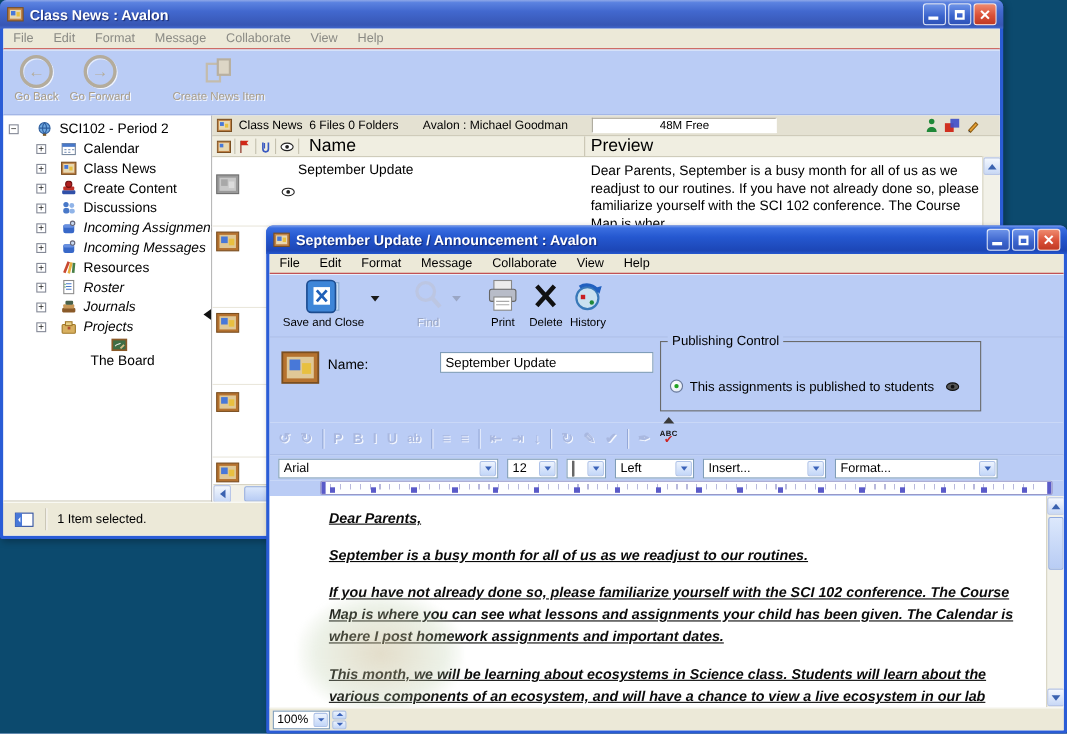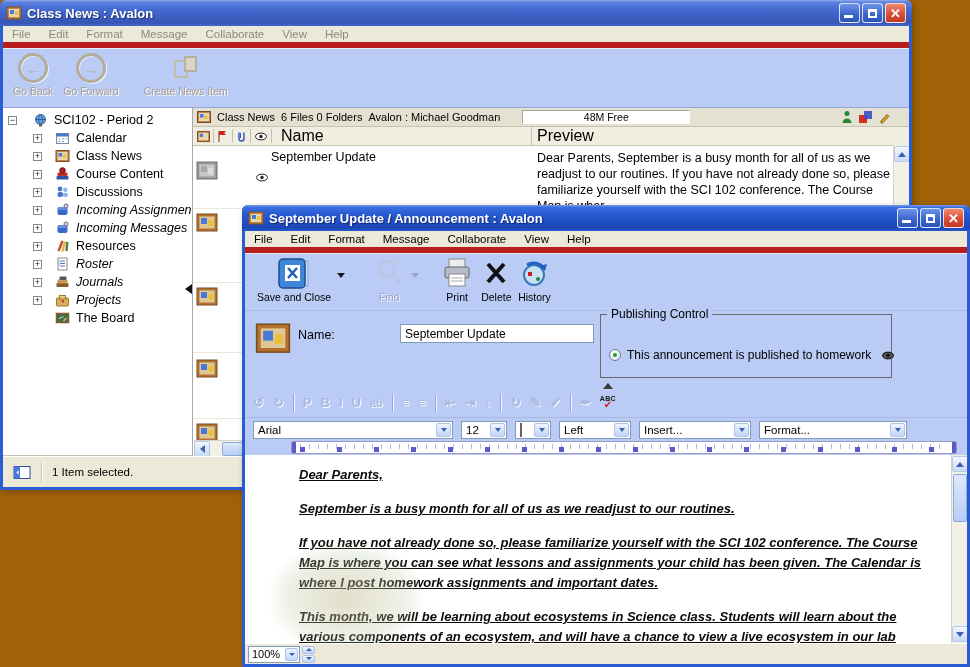--- a/index.html
+++ b/index.html
@@ -1,19 +1,19 @@
 <!DOCTYPE html>
 <html><head>
 <meta charset="utf-8">
 <style>
   * { box-sizing: border-box; }
   html,body { margin:0; padding:0; }
   .stage {
     position:relative; width:970px; height:667px; overflow:hidden;
-    background:#a16207; font-family:"Liberation Sans", sans-serif;
+    background:#0c4a6e; font-family:"Liberation Sans", sans-serif;
   }
   
   .window {
     position:absolute; display:flex; flex-direction:column;
     background:#2A5CD6; border-radius:6px 6px 2px 2px;
     box-shadow:2px 2px 6px rgba(0,0,0,.25);
   }
   .titlebar {
     height:26px; flex:0 0 26px; display:flex; align-items:center; padding:0 6px;
     border-radius:6px 6px 0 0;
@@ -28,22 +28,22 @@
   .wbtn {
     width:21px; height:20px; border-radius:3px; border:1px solid rgba(255,255,255,.8);
     background:linear-gradient(180deg,#6D93E8,#3A63CC 60%,#2E53B8);
     display:flex; align-items:center; justify-content:center; position:relative; cursor:pointer;
   }
   .wbtn.close { background:linear-gradient(180deg,#EE8A6E,#DA5038 55%,#C03A24); }
   .glyph-min { position:absolute; left:4px; bottom:4px; width:9px; height:3px; background:#fff; }
   .glyph-max { width:9px; height:9px; border:2px solid #fff; border-top-width:3px; }
   .glyph-x  { color:#fff; font-weight:bold; font-size:13px; line-height:1; }
   .win-body { flex:1; margin:0 3px 3px; display:flex; flex-direction:column; background:#fff; overflow:hidden; min-height:0; }
-  .menubar { flex:0 0 19px; background:#ECE9D8; border-bottom:6px solid #b91c1c;
-    display:flex; align-items:flex-end; font-size:11.5px; }
+  .menubar { flex:0 0 19px; background:#ECE9D8; border-bottom:1px solid #b91c1c;
+    display:flex; align-items:center; font-size:11.5px; }
   .menubar span { padding:2px 9px; cursor:default; }
   .menubar.gray span { color:#8A8A84; }
   
   #backwin { left:0; top:0; width:912px; height:490px; }
   .bw-toolbar {
     flex:0 0 60px; background:#BACCF5; border-top:1px solid #E6EEFC; border-bottom:1px solid #93A8DC;
     display:flex; align-items:flex-start; padding:4px 0 0 10px; gap:10px;
   }
   .bw-tbtn { display:flex; flex-direction:column; align-items:center; width:auto; }
   .bw-tbtn .lbl { font-size:10.5px; color:#AA9F8B; text-shadow:1px 1px 0 rgba(255,255,255,.9); margin-top:2px; white-space:nowrap; }
@@ -52,21 +52,21 @@
     box-shadow:1px 1px 0 rgba(255,255,255,.8), inset 1px 1px 0 rgba(255,255,255,.6); }
   .bw-content { flex:1; display:flex; min-height:0; background:#fff; }
   .tree { flex:0 0 190px; border-right:1px solid #A8A8A8; position:relative; overflow:hidden; padding-top:3px; }
   .trow { height:18px; display:flex; align-items:center; font-size:12.5px; white-space:nowrap; cursor:default; }
   .trow .exp { width:9px; height:9px; flex:0 0 9px; border:1px solid #848996; background:#fff;
     font-size:9px; line-height:7px; text-align:center; color:#222; }
   .trow.root { padding-left:5px; }
   .trow.root .exp { margin-right:16px; }
   .trow.child { padding-left:30px; }
   .trow.child .exp { margin-right:13px; }
-  .trow.noexp { padding-left:52px; }
+  .trow.noexp { padding-left:28px;flex-direction:column; }
   .ticon { width:15px; height:14px; flex:0 0 15px; margin-right:6px; }
   .trow .tl.it { font-style:italic; }
   .tree-collapse { position:absolute; right:0; top:176px; width:0; height:0;
     border-top:5px solid transparent; border-bottom:5px solid transparent; border-right:7px solid #111; }
   .list { flex:1; display:flex; flex-direction:column; min-width:0; position:relative; }
   .list-summary { flex:0 0 19px; background:#E4E1D2; border-bottom:1px solid #C6C2B0;
     display:flex; align-items:center; font-size:11px; padding:0 4px; gap:6px; white-space:nowrap; }
   .free-box { width:168px; height:14px; background:#fff; border:1px solid #A8A496;
     border-right-color:#fff; border-bottom-color:#fff; font-size:10.5px; text-align:center; line-height:12px; margin-left:16px; }
   .sum-icons { margin-left:auto; display:flex; gap:5px; align-items:center; padding-right:14px; }
@@ -203,21 +203,21 @@
       </div>
       <div class="bw-toolbar">
         <div class="bw-tbtn">
           <div class="circle-ico">←</div>
           <span class="lbl">Go Back</span>
         </div>
         <div class="bw-tbtn">
           <div class="circle-ico">→</div>
           <span class="lbl">Go Forward</span>
         </div>
-        <div class="bw-tbtn" style="margin-left:15px">
+        <div class="bw-tbtn" style="margin-left:28px">
           <svg width="30" height="30" viewBox="0 0 30 30">
               <rect x="4" y="8" width="12" height="16" fill="none" stroke="#C4BCAC" stroke-width="2"></rect>
               <rect x="14" y="4" width="11" height="14" fill="#DDD6C6" stroke="#B8B0A0" stroke-width="2"></rect>
             </svg>
           <span class="lbl">Create News Item</span>
         </div>
       </div>
       <div class="bw-content">
 
         <div class="tree">
@@ -249,21 +249,21 @@
               </svg>
             <span class="tl">Class News</span>
           </div>
           <div class="trow child">
             <span class="exp">+</span>
             <svg class="ticon" viewBox="0 0 14 14">
                 <rect x="1" y="9" width="12" height="3.5" rx="1" fill="#3050A8"></rect>
                 <rect x="2" y="5.5" width="10" height="3.5" rx="1" fill="#C03028"></rect>
                 <circle cx="7" cy="3.5" r="2.8" fill="#B02020" stroke="#701010"></circle>
               </svg>
-            <span class="tl">Course Content</span>
+            <span class="tl">Create Content</span>
           </div>
           <div class="trow child">
             <span class="exp">+</span>
             <svg class="ticon" viewBox="0 0 14 14">
                 <circle cx="4.5" cy="4" r="2.4" fill="#4878C8"></circle>
                 <circle cx="9.8" cy="4.8" r="2.2" fill="#90B4E8"></circle>
                 <rect x="2" y="7" width="5.5" height="5" rx="2" fill="#4878C8"></rect>
                 <rect x="7.5" y="7.8" width="5" height="4.2" rx="2" fill="#90B4E8"></rect>
               </svg>
             <span class="tl">Discussions</span>
@@ -336,21 +336,21 @@
         <div class="list">
           <div class="list-summary">
             <svg width="14" height="14" viewBox="0 0 14 14">
                 <rect x="0.5" y="1.5" width="13" height="11" fill="#C08448" stroke="#7A4E20"></rect>
                 <rect x="2" y="3" width="10" height="8" fill="#E8D8B0"></rect>
                 <rect x="3" y="4" width="3.5" height="3.5" fill="#4878D8"></rect>
                 <rect x="7.5" y="5.5" width="3" height="3.5" fill="#E8C040"></rect>
               </svg>
             <span>Class News</span>
             <span>6 Files 0 Folders</span>
-            <span style="">Avalon : Michael Goodman</span>
+            <span style="margin-left:16px">Avalon : Michael Goodman</span>
             <span class="free-box">48M Free</span>
             <span class="sum-icons">
               <svg width="12" height="14" viewBox="0 0 12 14">
                   <circle cx="6" cy="3.5" r="2.5" fill="#208838"></circle>
                   <path d="M1.5 13c0-3 2-4.5 4.5-4.5S10.5 10 10.5 13z" fill="#208838"></path>
                 </svg>
               <svg width="15" height="14" viewBox="0 0 15 14">
                   <rect x="1" y="5" width="8" height="8" fill="#D03020"></rect>
                   <rect x="6" y="1" width="8" height="8" fill="#4050C8" opacity="0.92"></rect>
                 </svg>
@@ -537,21 +537,21 @@
             <rect x="3.5" y="4.5" width="15" height="12" fill="#E0C896"></rect>
             <rect x="5" y="6" width="6" height="6" fill="#4878D8"></rect>
             <rect x="12" y="8" width="5" height="6" fill="#E8C040"></rect>
           </svg>
         <span class="name-label">Name:</span>
         <input class="name-input" type="text" value="September Update" style="">
         <div class="pubctl">
           <span class="legend">Publishing Control</span>
           <div class="radio-row" style="top:33px">
             <span class="radio sel"></span>
-            <span>This announcement is published to homework</span>
+            <span>This assignments is published to students</span>
             <svg width="14" height="11" viewBox="0 0 14 11" style="margin-left:4px">
                 <ellipse cx="7" cy="5.5" rx="5.5" ry="3.4" fill="#555" stroke="#111"></ellipse>
                 <circle cx="7" cy="5.5" r="1.7" fill="#111"></circle>
               </svg>
           </div>
         </div>
         <span class="form-handle"></span>
       </div>
       <div class="fmtbar">
         <span class="fmtico">↺</span>

